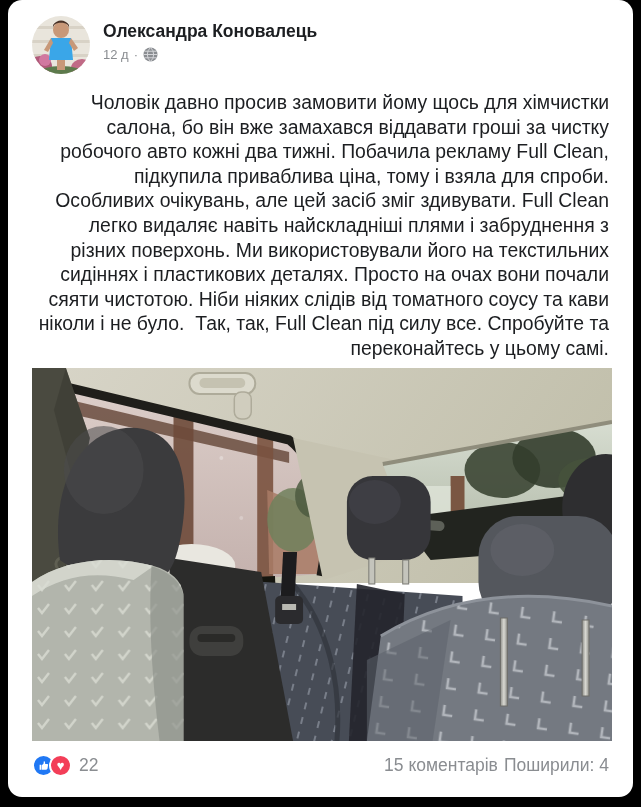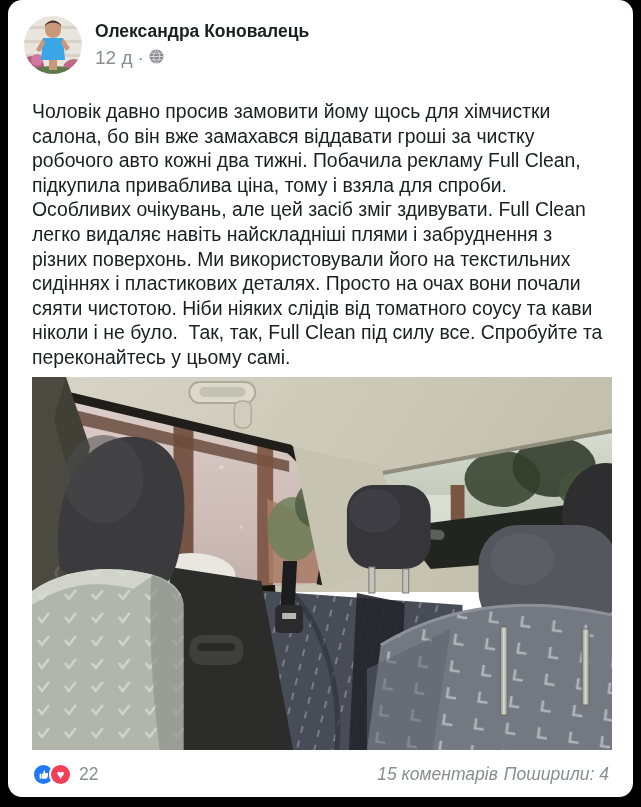--- a/index.html
+++ b/index.html
@@ -2,45 +2,45 @@
 <html><head>
 <meta charset="utf-8">
 <style>
   * { margin:0; padding:0; box-sizing:border-box; }
   html,body { width:641px; height:807px; background:#000; font-family:"Liberation Sans", sans-serif; }
   .card {
     position:absolute; left:8px; top:0; width:625px; height:797px;
     background:#fff; border-radius:14px; overflow:hidden;
   }
   
-  .header { display:flex; padding:16px 22px 0 16px; gap:13px; }
+  .header { display:flex; padding:16px 22px 0 24px; gap:13px; }
   .avatar { width:58px; height:58px; border-radius:50%; overflow:hidden; flex:0 0 58px; cursor:pointer; }
   .hmeta { padding-top:5px; }
   .author { font-size:17.5px; font-weight:bold; color:#1c1e21; cursor:pointer; }
-  .sub { margin-top:5px; font-size:19px; color:#8a8d91; display:flex; align-items:flex-start; gap:5px; }
+  .sub { margin-top:5px; font-size:13px; color:#8a8d91; display:flex; align-items:flex-start; gap:5px; }
   .globe { width:15px; height:15px; display:inline-block; }
   
   .body-text {
-    padding:0 24px; margin-top:25px; font-size:19.4px; line-height:24.6px;
-    color:#1c1e21; white-space:pre-wrap;
+    padding:0 24px; margin-top:16px; font-size:19.4px; line-height:24.6px;
+    color:#1c1e21; white-space:pre-wrap;text-align:right;
   }
   
   .photo-wrap { margin:7px 21px 0 24px; width:580px; height:373px; cursor:pointer; }
   .photo-wrap svg { display:block; }
   
   .footer {
     display:flex; justify-content:space-between; align-items:center;
     padding:13px 24px 0 24px; color:#8a8d91; font-size:17.5px;
   }
   .reactions { display:flex; align-items:center; }
   .r-icon { width:23px; height:23px; border-radius:50%; display:flex; align-items:center; justify-content:center; border:2px solid #fff; }
   .r-like { background:#2078f4; z-index:1; }
   .r-love { background:#f33e58; margin-left:-6px; z-index:2; color:#fff; font-size:13px; line-height:1; }
   .r-count { margin-left:7px; }
-  .meta-right { display:flex; gap:6px;font-style:italic; }
+  .meta-right { display:flex; gap:6px; }
   .meta-right span { cursor:pointer; }
 </style>
 </head>
 <body>
 
 <div class="card">
 
   <div class="header">
     <div class="avatar">
       <svg width="58" height="58" viewBox="0 0 58 58">

